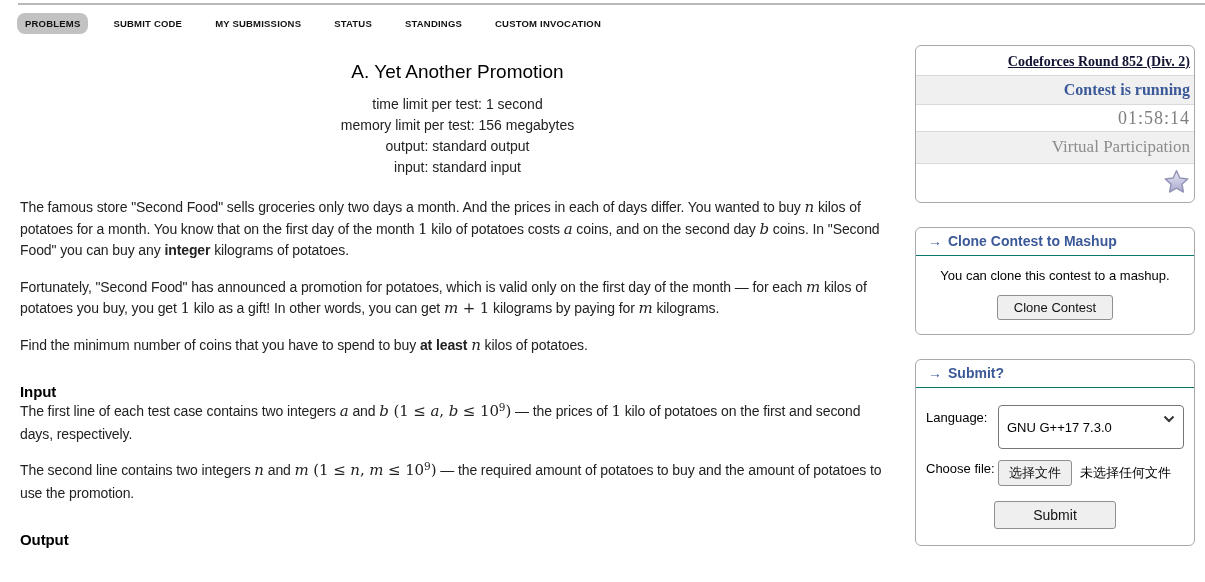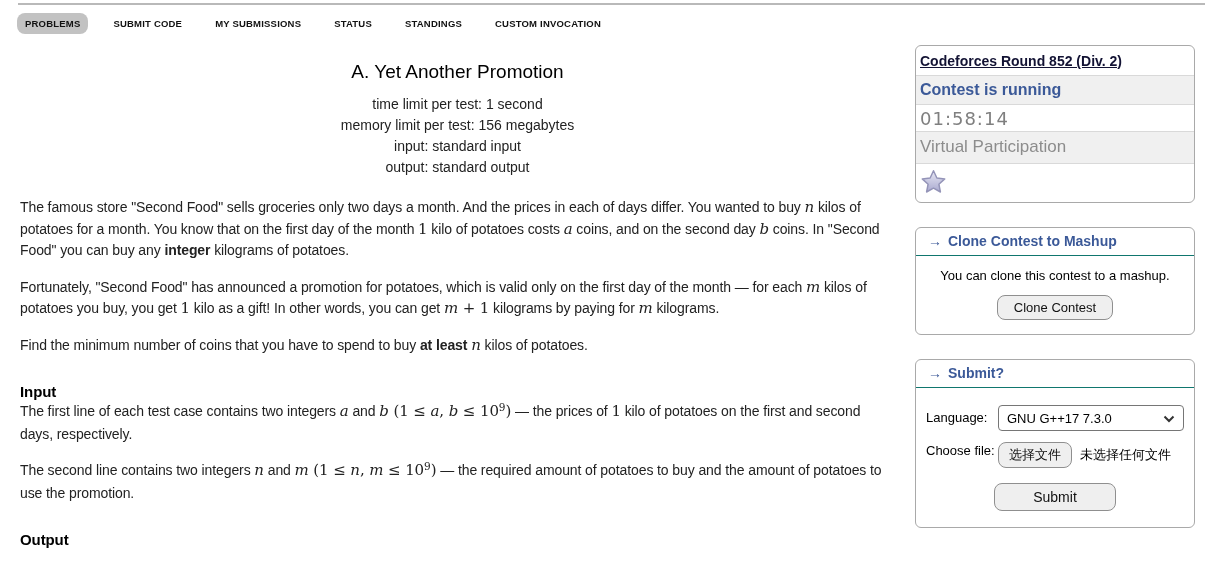--- a/index.html
+++ b/index.html
@@ -33,46 +33,46 @@
   .statement p { font-size: 14px; line-height: 21.5px; letter-spacing: -0.1px; margin: 0 0 15px; }
   .sec-heading { font-size: 15px; font-weight: bold; color: #000; margin: 27px 0 1px; letter-spacing: -0.1px; }
   .seg-t { }
   .seg-b { font-weight: bold; }
   .seg-i { font-family: "DejaVu Serif", serif; font-style: italic; font-size: 15px; }
   .seg-m { font-family: "DejaVu Serif", serif; font-size: 15px; }
   .seg-sup { font-family: "DejaVu Serif", serif; font-size: 10.5px; position: relative; top: -5px; }
 
   
   .rbox { border: 1px solid #a9a9a9; border-radius: 6px; overflow: hidden; margin-bottom: 24px; background: #fff; }
-  .rbox .row { text-align: left; border-top: 1px solid #d9d9d9; }
+  .rbox .row { text-align: right; border-top: 1px solid #d9d9d9; font-family: Liberation Serif, serif; }
   .rbox .row:first-child { border-top: none; }
   .row-contest-title { padding: 6px 4px 5px; }
   .contest-link { font-size: 14px; font-weight: bold; color: #121233; text-decoration: underline; cursor: pointer; }
   .row-status { background: #f0f0f0; padding: 5px 4px; font-size: 16px; font-weight: bold; color: #3b5998; }
   .row-timer { padding: 3px 4px 2px; font-size: 18px; letter-spacing: 1px; color: #7f7f7f; font-family: "DejaVu Sans", sans-serif; }
   .row-vp { background: #f0f0f0; padding: 5px 4px 6px; font-size: 17px; color: #8c8c8c; }
   .row-star { padding: 5px 4px 3px; }
   .star-btn { display: inline-block; cursor: pointer; line-height: 0; }
 
   .rbox-caption { padding: 5px 12px 6px; font-size: 14px; font-weight: bold; color: #3b5998; border-bottom: 1px solid #0f766e; }
   .rbox-caption .arrow { margin-right: 6px; font-weight: normal; }
   .clone-body { padding: 12px 8px 14px; text-align: center; }
   .clone-text { font-size: 13px; color: #000; margin-bottom: 12px; }
 
   .btn {
     display: inline-block; background: #efefef; border: 1px solid #8f8f8f;
-    border-radius: 8px; font-size: 13px; color: #111; padding: 4px 16px;
+    border-radius: 3px; font-size: 13px; color: #111; padding: 4px 16px;
     cursor: pointer; font-family: "Liberation Sans", sans-serif;
   }
 
   .submit-body { padding: 17px 10px 16px 10px; }
   .form-row { display: flex; margin-bottom: 11px; }
   .form-label { width: 72px; flex: 0 0 72px; font-size: 13px; color: #000; padding-top: 5px; line-height: 16px; }
   .select {
-    position: relative; flex: 1; height: 26px; border: 1px solid #767676;
+    position: relative; flex: 1; height: 44px; border: 1px solid #767676;
     border-radius: 4px; font-size: 13px; color: #000; background: #fff;
     display: flex; align-items: center; padding: 0 24px 0 8px; cursor: pointer;
   }
   .select .chev { position: absolute; right: 8px; top: 9px; line-height: 0; }
   .file-row .form-label { padding-top: 1px; }
   .file-controls { display: flex; align-items: center; }
   .file-btn { padding: 3px 10px; white-space: nowrap; }
   .file-status { font-size: 13px; color: #000; margin-left: 8px; white-space: nowrap; }
   .submit-row { text-align: center; margin-top: 15px; }
   .submit-btn { padding: 5px 38px; font-size: 14px; }
@@ -90,22 +90,22 @@
   <span class="tab">STANDINGS</span>
   <span class="tab">CUSTOM INVOCATION</span>
 </div>
 
 <div class="page">
   <div class="main">
     <div class="prob-title">A. Yet Another Promotion</div>
     <div class="meta">
       <div>time limit per test: 1 second</div>
       <div>memory limit per test: 156 megabytes</div>
+      <div>output: standard output</div>
       <div>input: standard input</div>
-      <div>output: standard output</div>
     </div>
     <div class="statement">
       <p><span class="seg-t">The famous store "Second Food" sells groceries only two days a month. And the prices in each of days differ. You wanted to buy </span><span class="seg-i">n</span><span class="seg-t"> kilos of potatoes for a month. You know that on the first day of the month </span><span class="seg-m">1</span><span class="seg-t"> kilo of potatoes costs </span><span class="seg-i">a</span><span class="seg-t"> coins, and on the second day </span><span class="seg-i">b</span><span class="seg-t"> coins. In "Second Food" you can buy any </span><span class="seg-b">integer</span><span class="seg-t"> kilograms of potatoes.</span></p>
       <p><span class="seg-t">Fortunately, "Second Food" has announced a promotion for potatoes, which is valid only on the first day of the month — for each </span><span class="seg-i">m</span><span class="seg-t"> kilos of potatoes you buy, you get </span><span class="seg-m">1</span><span class="seg-t"> kilo as a gift! In other words, you can get </span><span class="seg-i">m</span><span class="seg-m"> + 1</span><span class="seg-t"> kilograms by paying for </span><span class="seg-i">m</span><span class="seg-t"> kilograms.</span></p>
       <p><span class="seg-t">Find the minimum number of coins that you have to spend to buy </span><span class="seg-b">at least</span><span class="seg-t"> </span><span class="seg-i">n</span><span class="seg-t"> kilos of potatoes.</span></p>
 
       <div class="sec-heading">Input</div>
       <p><span class="seg-t">The first line of each test case contains two integers </span><span class="seg-i">a</span><span class="seg-t"> and </span><span class="seg-i">b</span><span class="seg-m"> (1 ≤ </span><span class="seg-i">a</span><span class="seg-m">, </span><span class="seg-i">b</span><span class="seg-m"> ≤ 10</span><span class="seg-sup">9</span><span class="seg-m">)</span><span class="seg-t"> — the prices of </span><span class="seg-m">1</span><span class="seg-t"> kilo of potatoes on the first and second days, respectively.</span></p>
       <p><span class="seg-t">The second line contains two integers </span><span class="seg-i">n</span><span class="seg-t"> and </span><span class="seg-i">m</span><span class="seg-m"> (1 ≤ </span><span class="seg-i">n</span><span class="seg-m">, </span><span class="seg-i">m</span><span class="seg-m"> ≤ 10</span><span class="seg-sup">9</span><span class="seg-m">)</span><span class="seg-t"> — the required amount of potatoes to buy and the amount of potatoes to use the promotion.</span></p>
 

